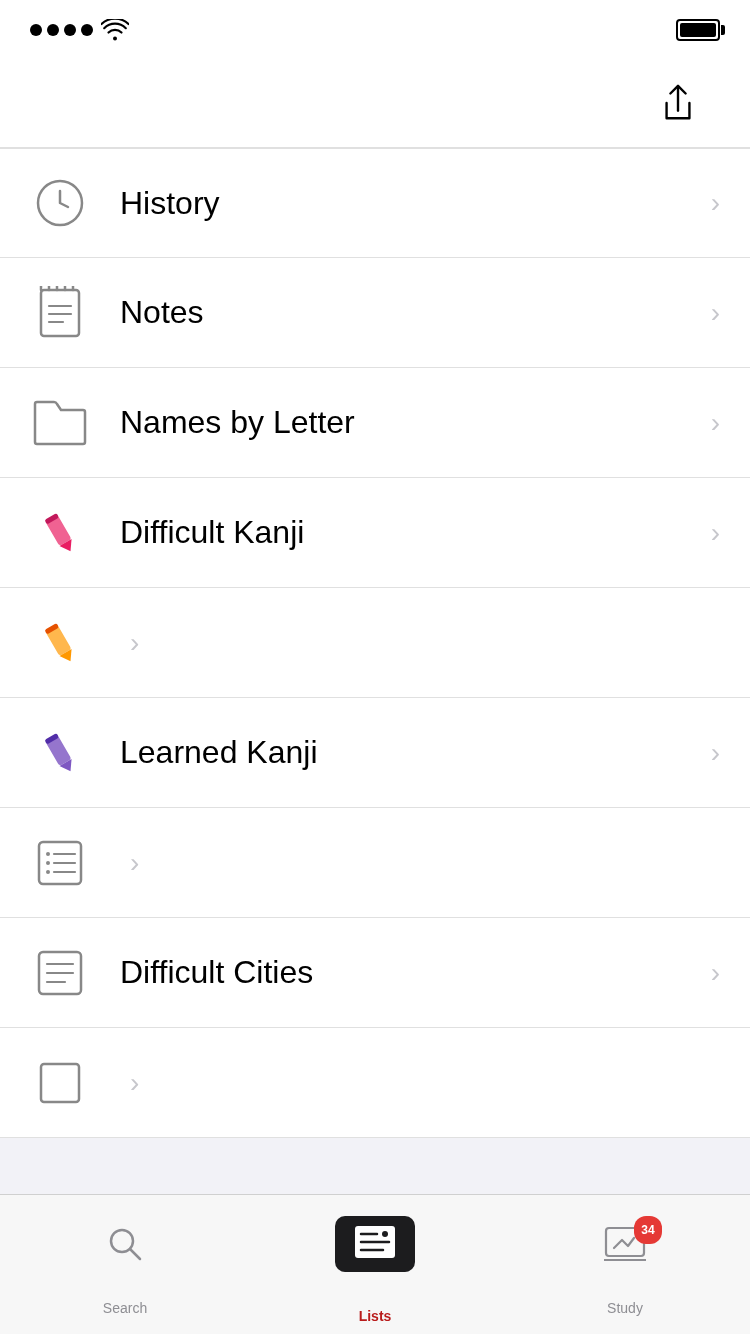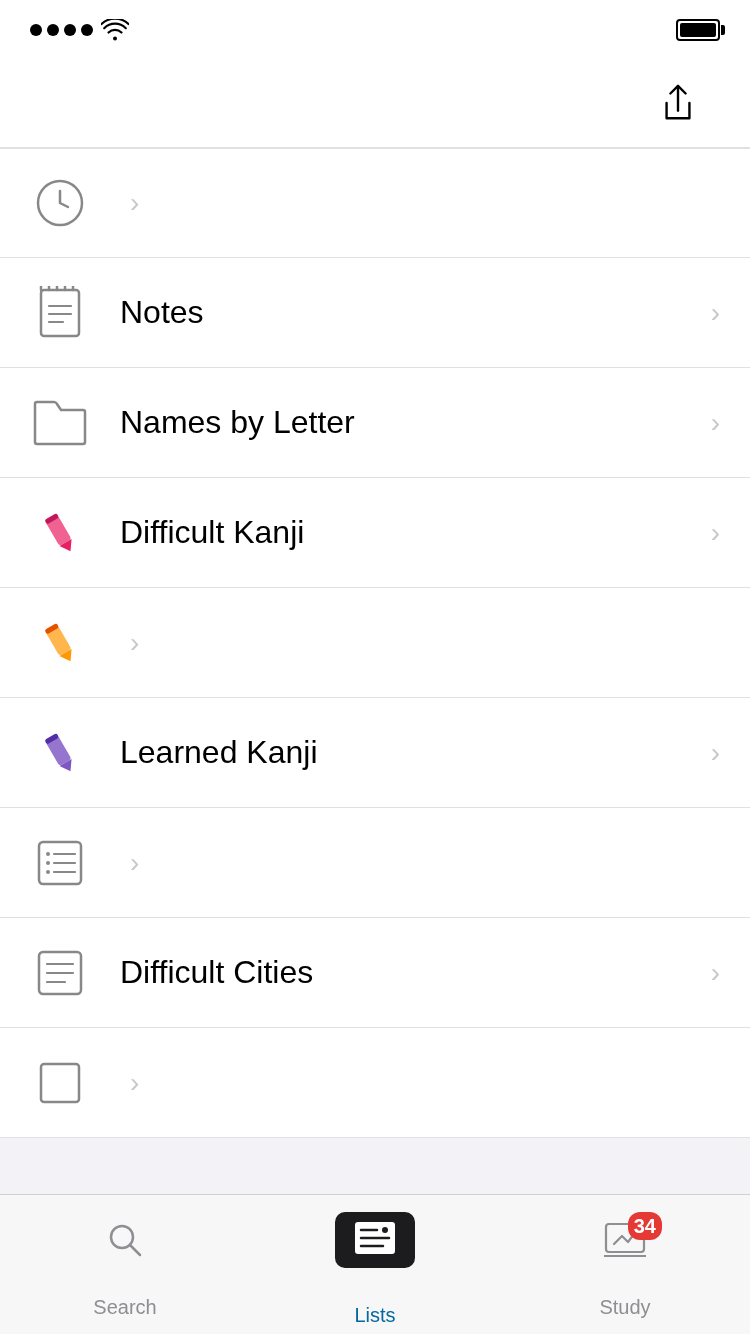--- a/index.html
+++ b/index.html
@@ -186,40 +186,40 @@
       padding-top: 10px;
     }
     .tab-icon {
       width: 50px;
       height: 40px;
       display: flex;
       align-items: center;
       justify-content: center;
     }
     .tab-label {
-      font-size: 20px;
+      font-size: 14px;
       color: #8e8e93;
       margin-top: 28px;
     }
     .tab-item.active .tab-label {
-      color: #0369a1;
-      font-weight: 400;
+      color: #b91c1c;
+      font-weight: 700;
     }
     .tab-active-bg {
       background: #1c1c1e;
       border-radius: 10px;
       padding: 8px 18px;
     }
     .badge {
       position: absolute;
       top: -8px;
       right: -12px;
       background: #e53935;
       color: #fff;
-      font-size: 20px;
+      font-size: 12px;
       font-weight: 700;
       border-radius: 12px;
       min-width: 28px;
       height: 28px;
       display: flex;
       align-items: center;
       justify-content: center;
       padding: 0 6px;
     }
     .tab-icon-wrap {
@@ -269,20 +269,21 @@
 </div>
 
 <div class="list-container" id="list-container">
 <div class="list-item">
       <div class="item-icon">
         <svg width="52" height="52" viewBox="0 0 52 52" fill="none">
         <circle cx="26" cy="26" r="22" stroke="#888" stroke-width="2.5"></circle>
         <path d="M26 14 L26 26 L34 30" stroke="#888" stroke-width="2.5" stroke-linecap="round" stroke-linejoin="round"></path>
       </svg>
       </div>
+      <span class="item-label">History</span>
       <span class="chevron">›</span>
     </div>
     <div class="list-item">
       <div class="item-icon">
         <svg width="50" height="54" viewBox="0 0 50 54" fill="none">
         <rect x="6" y="4" width="38" height="46" rx="3" stroke="#888" stroke-width="2.5"></rect>
         <line x1="6" y1="4" x2="6" y2="0" stroke="#888" stroke-width="2.5" stroke-linecap="round"></line>
         <line x1="14" y1="4" x2="14" y2="0" stroke="#888" stroke-width="2.5" stroke-linecap="round"></line>
         <line x1="22" y1="4" x2="22" y2="0" stroke="#888" stroke-width="2.5" stroke-linecap="round"></line>
         <line x1="30" y1="4" x2="30" y2="0" stroke="#888" stroke-width="2.5" stroke-linecap="round"></line>

